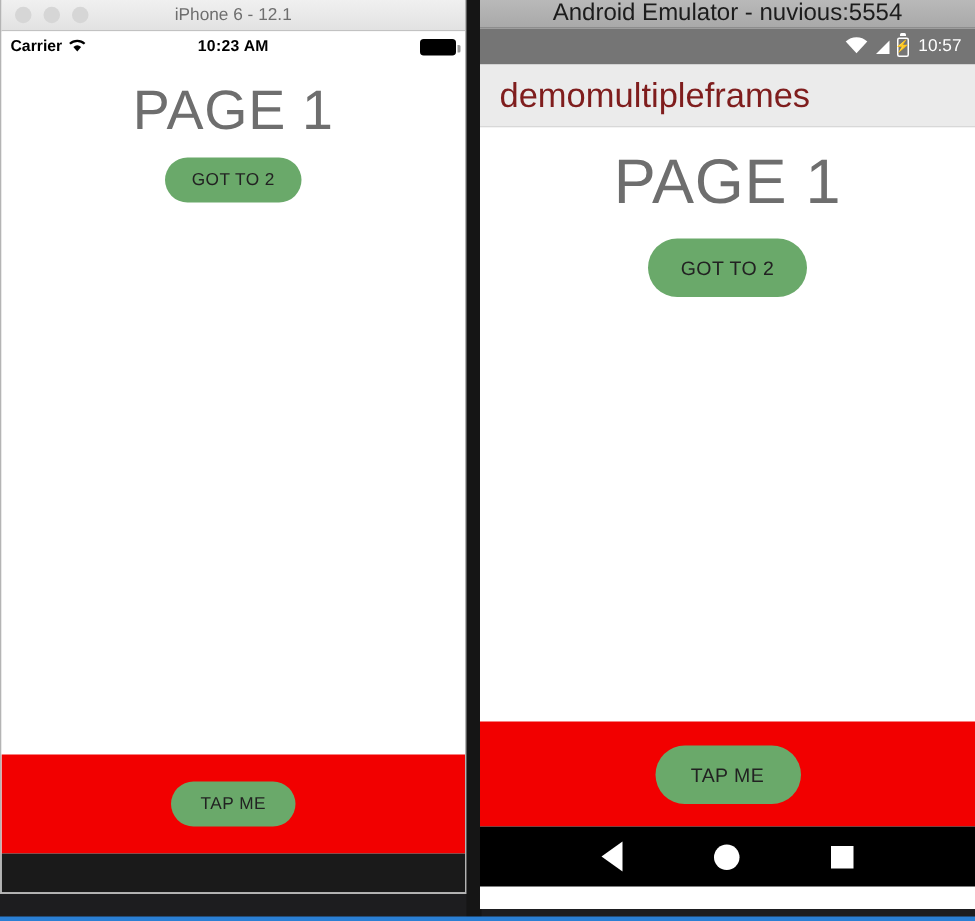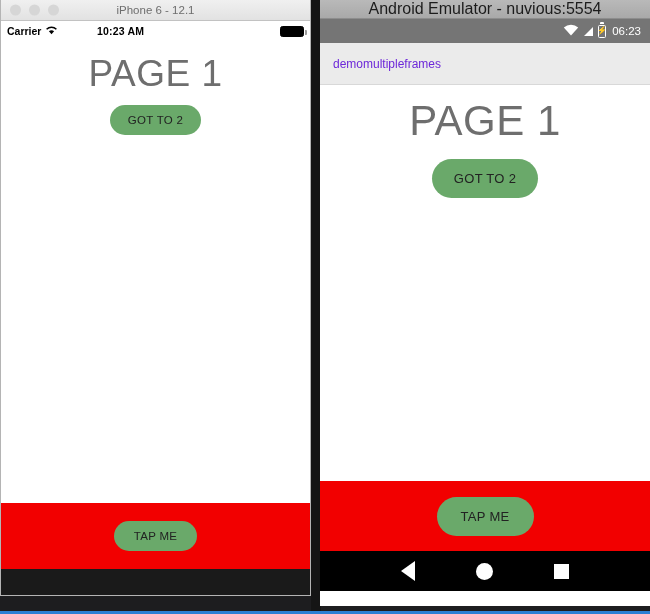--- a/index.html
+++ b/index.html
@@ -63,21 +63,21 @@
     display: flex; flex-direction: column;
   }
   .ios-statusbar {
     height: 20px;
     display: flex; align-items: center;
     padding: 0 6px;
     font-size: 10.5px; font-weight: bold; color: #000;
     background: #ffffff;
   }
   .sb-left { display: flex; align-items: center; gap: 4px; width: 90px; }
-  .sb-center { flex: 1; text-align: left; letter-spacing: .2px; }
+  .sb-center { flex: 1; text-align: center; letter-spacing: .2px; }
   .sb-right { width: 90px; display: flex; justify-content: flex-end; align-items: center; }
   .wifi-ios { display: inline-block; }
   .batt-ios {
     width: 24px; height: 11px;
     border: 1px solid #000; border-radius: 2.5px;
     background: #000;
     position: relative;
   }
   .batt-ios::after {
     content: ""; position: absolute; right: -4px; top: 3px;
@@ -161,21 +161,21 @@
   }
   .bolt { font-size: 8px; color: #fff; line-height: 1; }
 
   .and-appbar {
     height: 42px;
     background: #ebebeb;
     display: flex; align-items: center;
     padding-left: 13px;
     border-bottom: 1px solid #d8d8d8;
   }
-  .and-appbar-title { font-size: 12px; color: #6d28d9; font-family: "Liberation Sans", sans-serif; }
+  .and-appbar-title { font-size: 23px; color: #7f1d1d; font-family: "Liberation Sans", sans-serif; }
 
   .and-content {
     height: 396px;
     background: #fff;
     display: flex; flex-direction: column; align-items: center;
     padding-top: 12px;
   }
   .page-title-and {
     font-size: 42px; color: #6e6e6e; font-weight: normal;
     letter-spacing: .5px;
@@ -284,21 +284,21 @@
         <span>
           <svg width="16" height="12" viewBox="0 0 16 12">
             <path d="M8 11.5 L0.8 3.6 A10.6 10.6 0 0 1 15.2 3.6 Z" fill="#fff"></path>
           </svg>
         </span>
         <span class="sig-tri"></span>
         <span class="batt-and">
           <span class="bolt">⚡</span>
         </span>
       </span>
-      <span>06:23</span>
+      <span>10:57</span>
     </div>
 
     <div class="and-appbar">
       <span class="and-appbar-title">demomultipleframes</span>
     </div>
 
     <div class="and-content">
       <div class="page-title-and">PAGE 1</div>
       <button class="btn-green btn-goto-and">GOT TO 2</button>
     </div>

